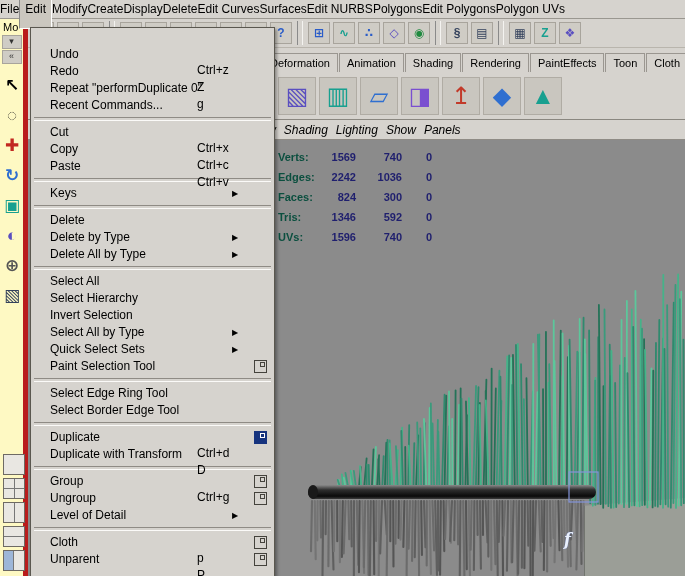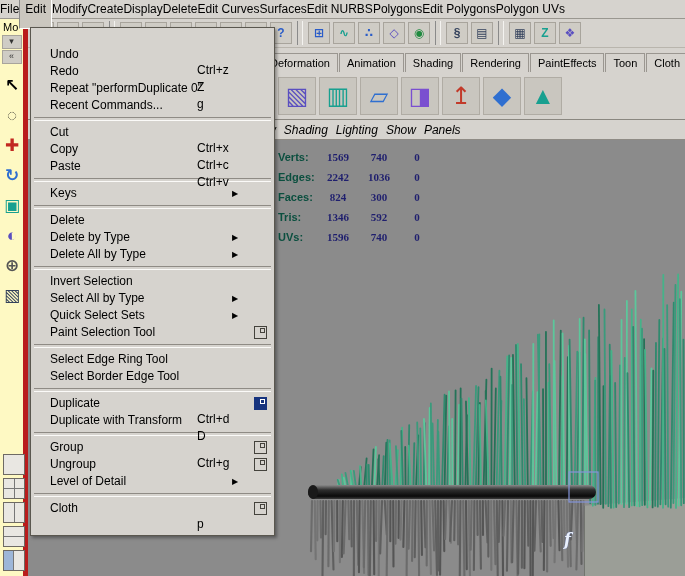--- a/index.html
+++ b/index.html
@@ -45,21 +45,21 @@
   .lb-mixed{background-image:linear-gradient(#9db6d8,#9db6d8),linear-gradient(#777,#777);
     background-size:45% 100%,1px 100%;background-position:left,45% 0;background-repeat:no-repeat;}
   
   #viewport{position:absolute;left:28px;top:120px;width:657px;height:456px;background:#8b8b8b;overflow:hidden;z-index:1;}
   #panel-menubar{position:absolute;left:0;top:0;width:657px;height:19px;background:#d6d3ce;
     border-bottom:1px solid #8f8b85;display:flex;align-items:center;font-size:12px;z-index:4;}
   #panel-menu-items{display:flex;gap:8px;margin-left:222px;white-space:nowrap;font-style:italic;}
   #hud{position:absolute;left:250px;top:27px;font-size:11px;font-weight:bold;z-index:4;}
   .hud-row{display:flex;height:20px;align-items:center;}
   .hud-label{width:42px;}
-  .hud-v{text-align:center;font-family:Liberation Serif, serif;}
+  .hud-v{text-align:right;}
   .v1{width:36px}.v2{width:46px}.v3{width:30px}
   #ground-plane{position:absolute;left:556px;top:378px;width:101px;height:78px;background:#9b9e97;
     clip-path:polygon(0 10%,100% 0,100% 100%,0 100%);border-left:1px solid #72756f;z-index:1;}
   #scene-svg{position:absolute;left:0;top:0;z-index:2;}
   #f-label{position:absolute;left:536px;top:410px;z-index:3;
     font-family:"DejaVu Serif","Liberation Serif",serif;font-style:italic;font-weight:bold;font-size:16px;
     color:#e9f0fb;text-shadow:0 0 1px #5a6cc0;}
   
   #edit-menu{position:absolute;left:30px;top:27px;width:241px;background:#d6d3ce;
     border:1px solid #5a574f;box-shadow:2px 2px 3px rgba(0,0,0,.35);padding:18px 1px;z-index:10;font-size:12px;}
@@ -508,20 +508,26 @@
       <div class="menu-item">
         <div class="mi-label">Delete by Type</div>
         <div class="mi-arrow">▶</div>
       </div>
       <div class="menu-item">
         <div class="mi-label">Delete All by Type</div>
         <div class="mi-arrow">▶</div>
       </div>
       <div class="menu-sep"></div>
       <div class="menu-item">
+        <div class="mi-label">Select All</div>
+      </div>
+      <div class="menu-item">
+        <div class="mi-label">Select Hierarchy</div>
+      </div>
+      <div class="menu-item">
         <div class="mi-label">Invert Selection</div>
       </div>
       <div class="menu-item">
         <div class="mi-label">Select All by Type</div>
         <div class="mi-arrow">▶</div>
       </div>
       <div class="menu-item">
         <div class="mi-label">Quick Select Sets</div>
         <div class="mi-arrow">▶</div>
       </div>
@@ -569,15 +575,22 @@
         <div class="mi-arrow">▶</div>
       </div>
       <div class="menu-sep"></div>
       <div class="menu-item">
         <div class="mi-label">Cloth</div>
         <div class="mi-shortcut">p</div>
         <div class="mi-optbox">
           <div class="mi-optbox-inner"></div>
         </div>
       </div>
+      <div class="menu-item">
+        <div class="mi-label">Unparent</div>
+        <div class="mi-shortcut">P</div>
+        <div class="mi-optbox">
+          <div class="mi-optbox-inner"></div>
+        </div>
+      </div>
     </div>
 
 </div>
 
 </body></html>

